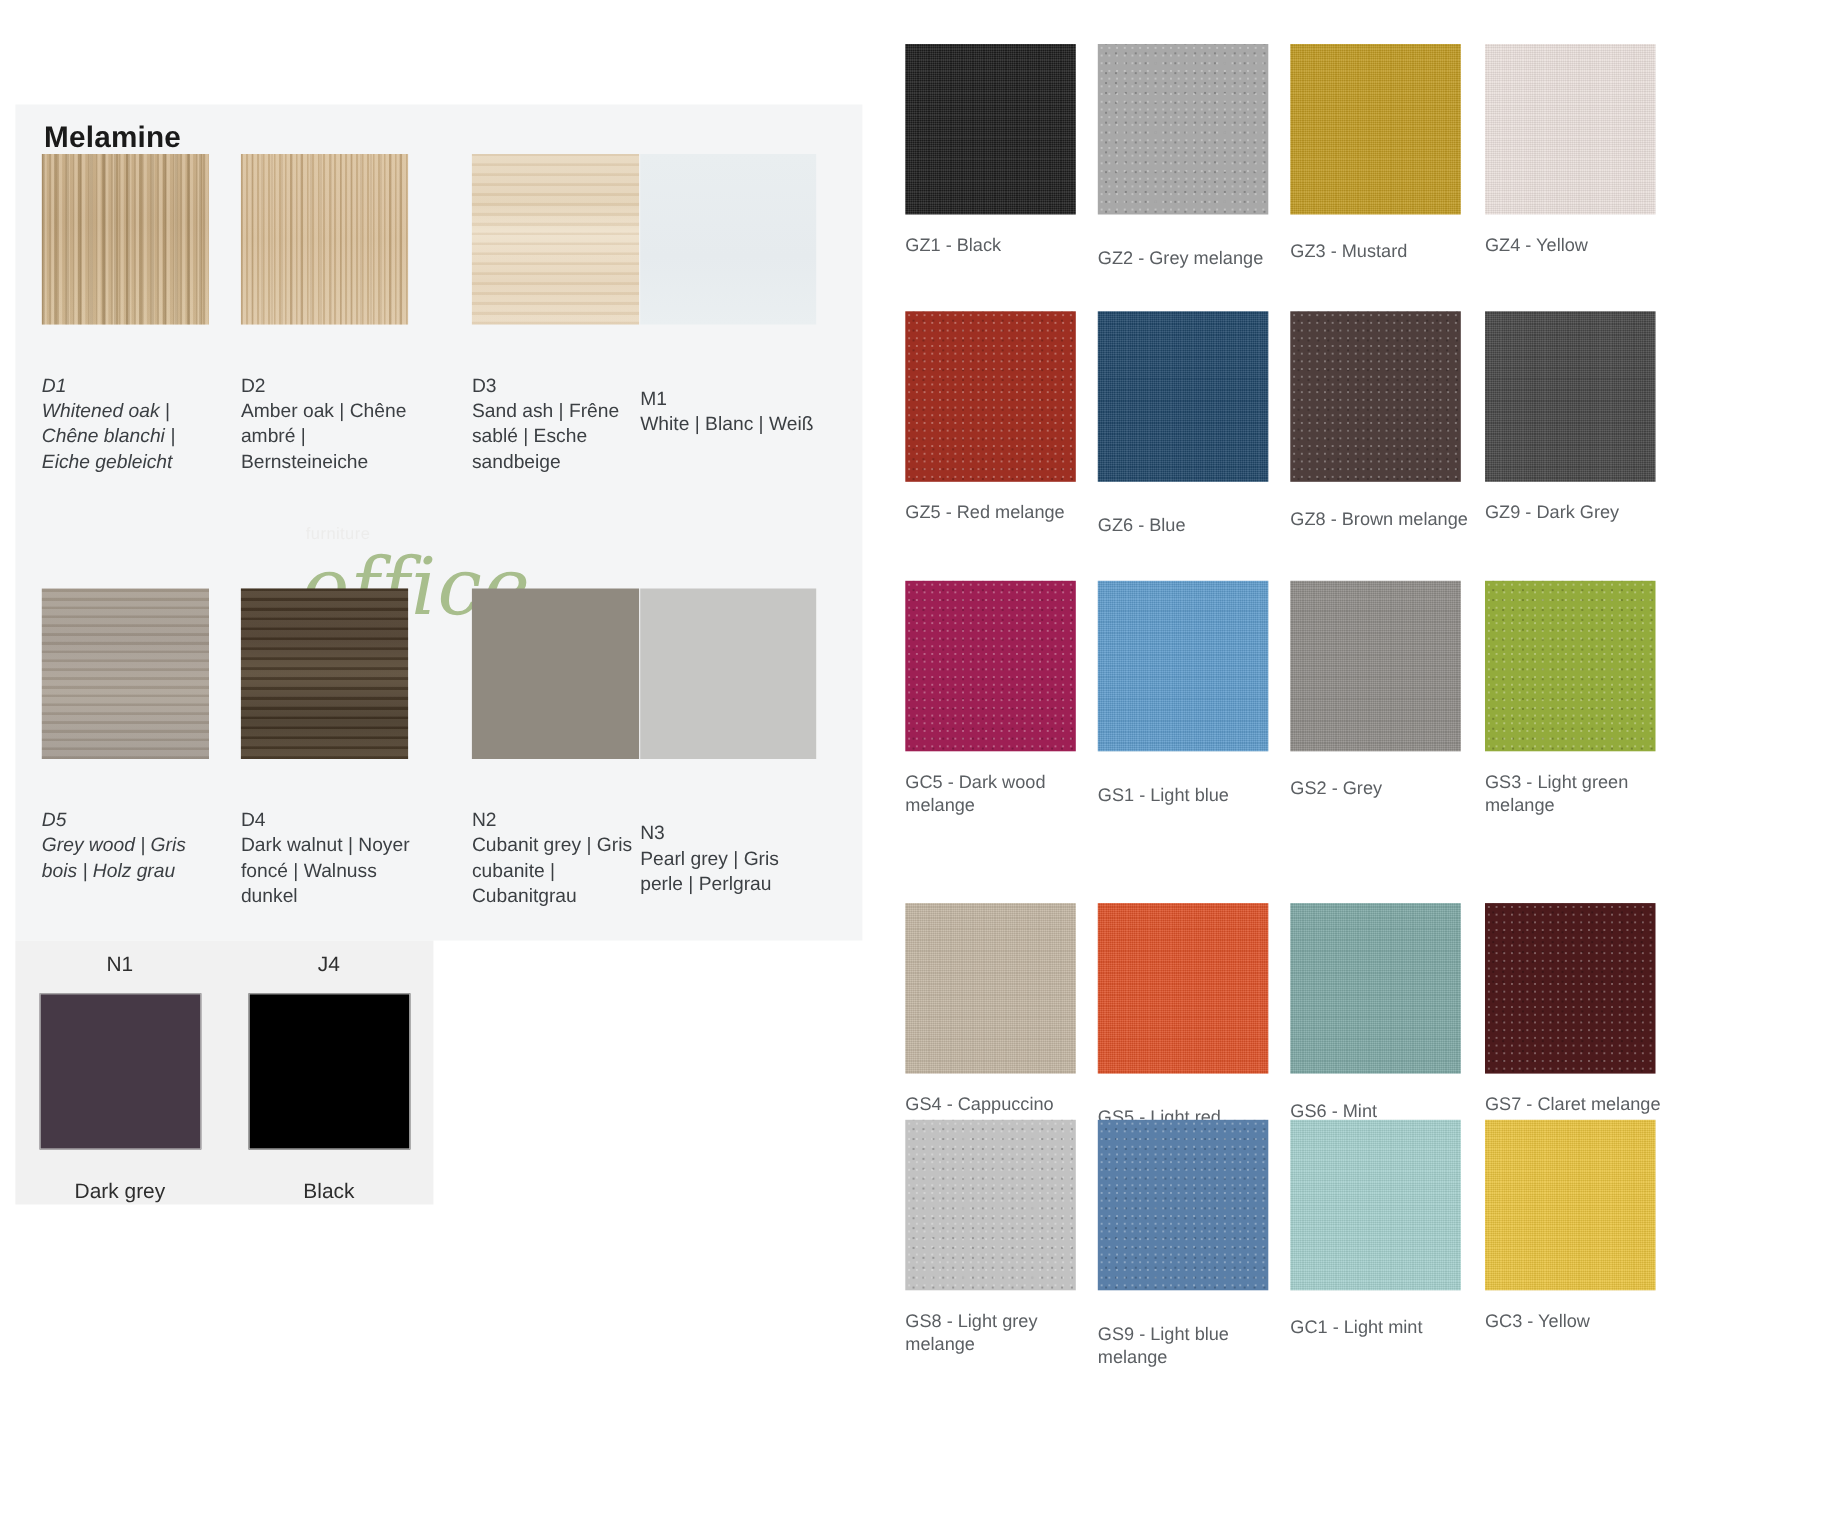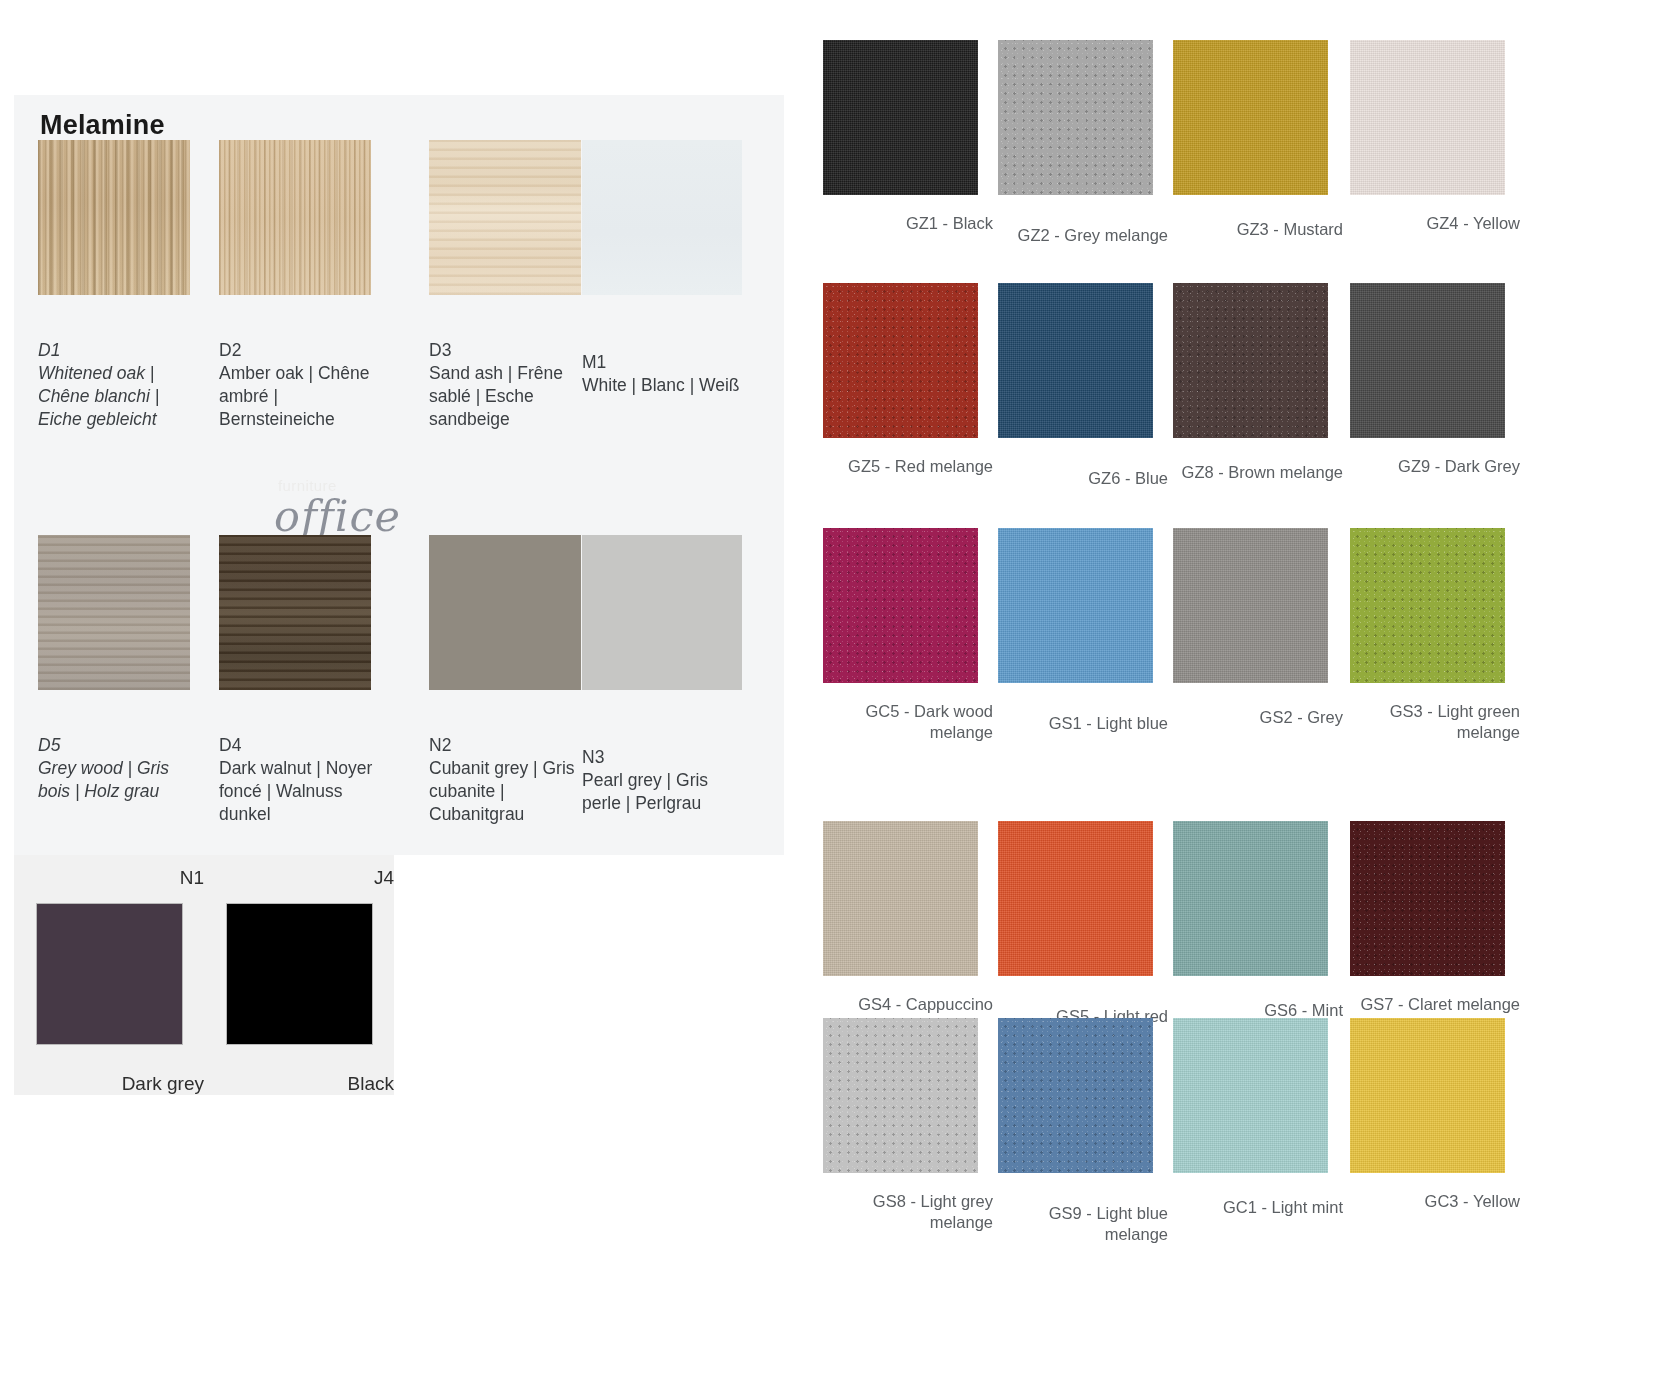--- a/index.html
+++ b/index.html
@@ -94,52 +94,52 @@
 
   
   #watermark{
     position:absolute; left:250px; top:380px;
     width:260px; height:110px;
     pointer-events:none; opacity:.45;
   }
   #watermark .wm-script{
     position:absolute; left:10px; top:16px;
     font-family:"DejaVu Serif", serif; font-style:italic;
-    font-size:43px; color:#0f172a; letter-spacing:1px;
+    font-size:72px; color:#4d7c0f; letter-spacing:1px;
   }
   #watermark .wm-small{
     position:absolute; left:14px; top:2px;
     font-size:15px; color:#e4e2df; letter-spacing:.4px;
   }
 
   
   #fabric-panel{
     position:absolute; left:14px; top:855px;
     width:380px; height:240px;
     background:#f1f1f1;
   }
-  .fab-cell{ position:absolute; top:0; width:190px; text-align:right; }
+  .fab-cell{ position:absolute; top:0; width:190px; text-align:center; }
   #fab-cell-0{ left:0; }
   #fab-cell-1{ left:190px; }
   .fab-code{ font-size:19px; color:#2e2e2e; margin-top:12px; }
   .fab-swatch{
     width:145px; height:140px; margin:14px auto 0;
     border:1px solid #b9b9b9;
   }
   .fab-name{ font-size:19px; color:#2e2e2e; margin-top:28px; }
   .sw-n1{ background:#463946; }
   .sw-j4{ background:#000000; }
 
   
   #upholstery-panel{
     position:absolute; left:818px; top:18px;
     width:830px; height:1290px;
     background:#ffffff;
   }
-  .up-row{ position:absolute; left:0; width:830px; height:250px;text-align:right; }
+  .up-row{ position:absolute; left:0; width:830px; height:250px; }
   #up-row-0{ top:22px; }
   #up-row-1{ top:265px; }
   #up-row-2{ top:510px; }
   #up-row-3{ top:755px;margin-top:48px; }
   #up-row-4{ top:1000px; }
 
   .up-cell{ position:absolute; top:0; width:200px; }
   .up-cell.k0{ left:5px; }
   .up-cell.k1{ left:180px; }
   .up-cell.k2{ left:355px; }

